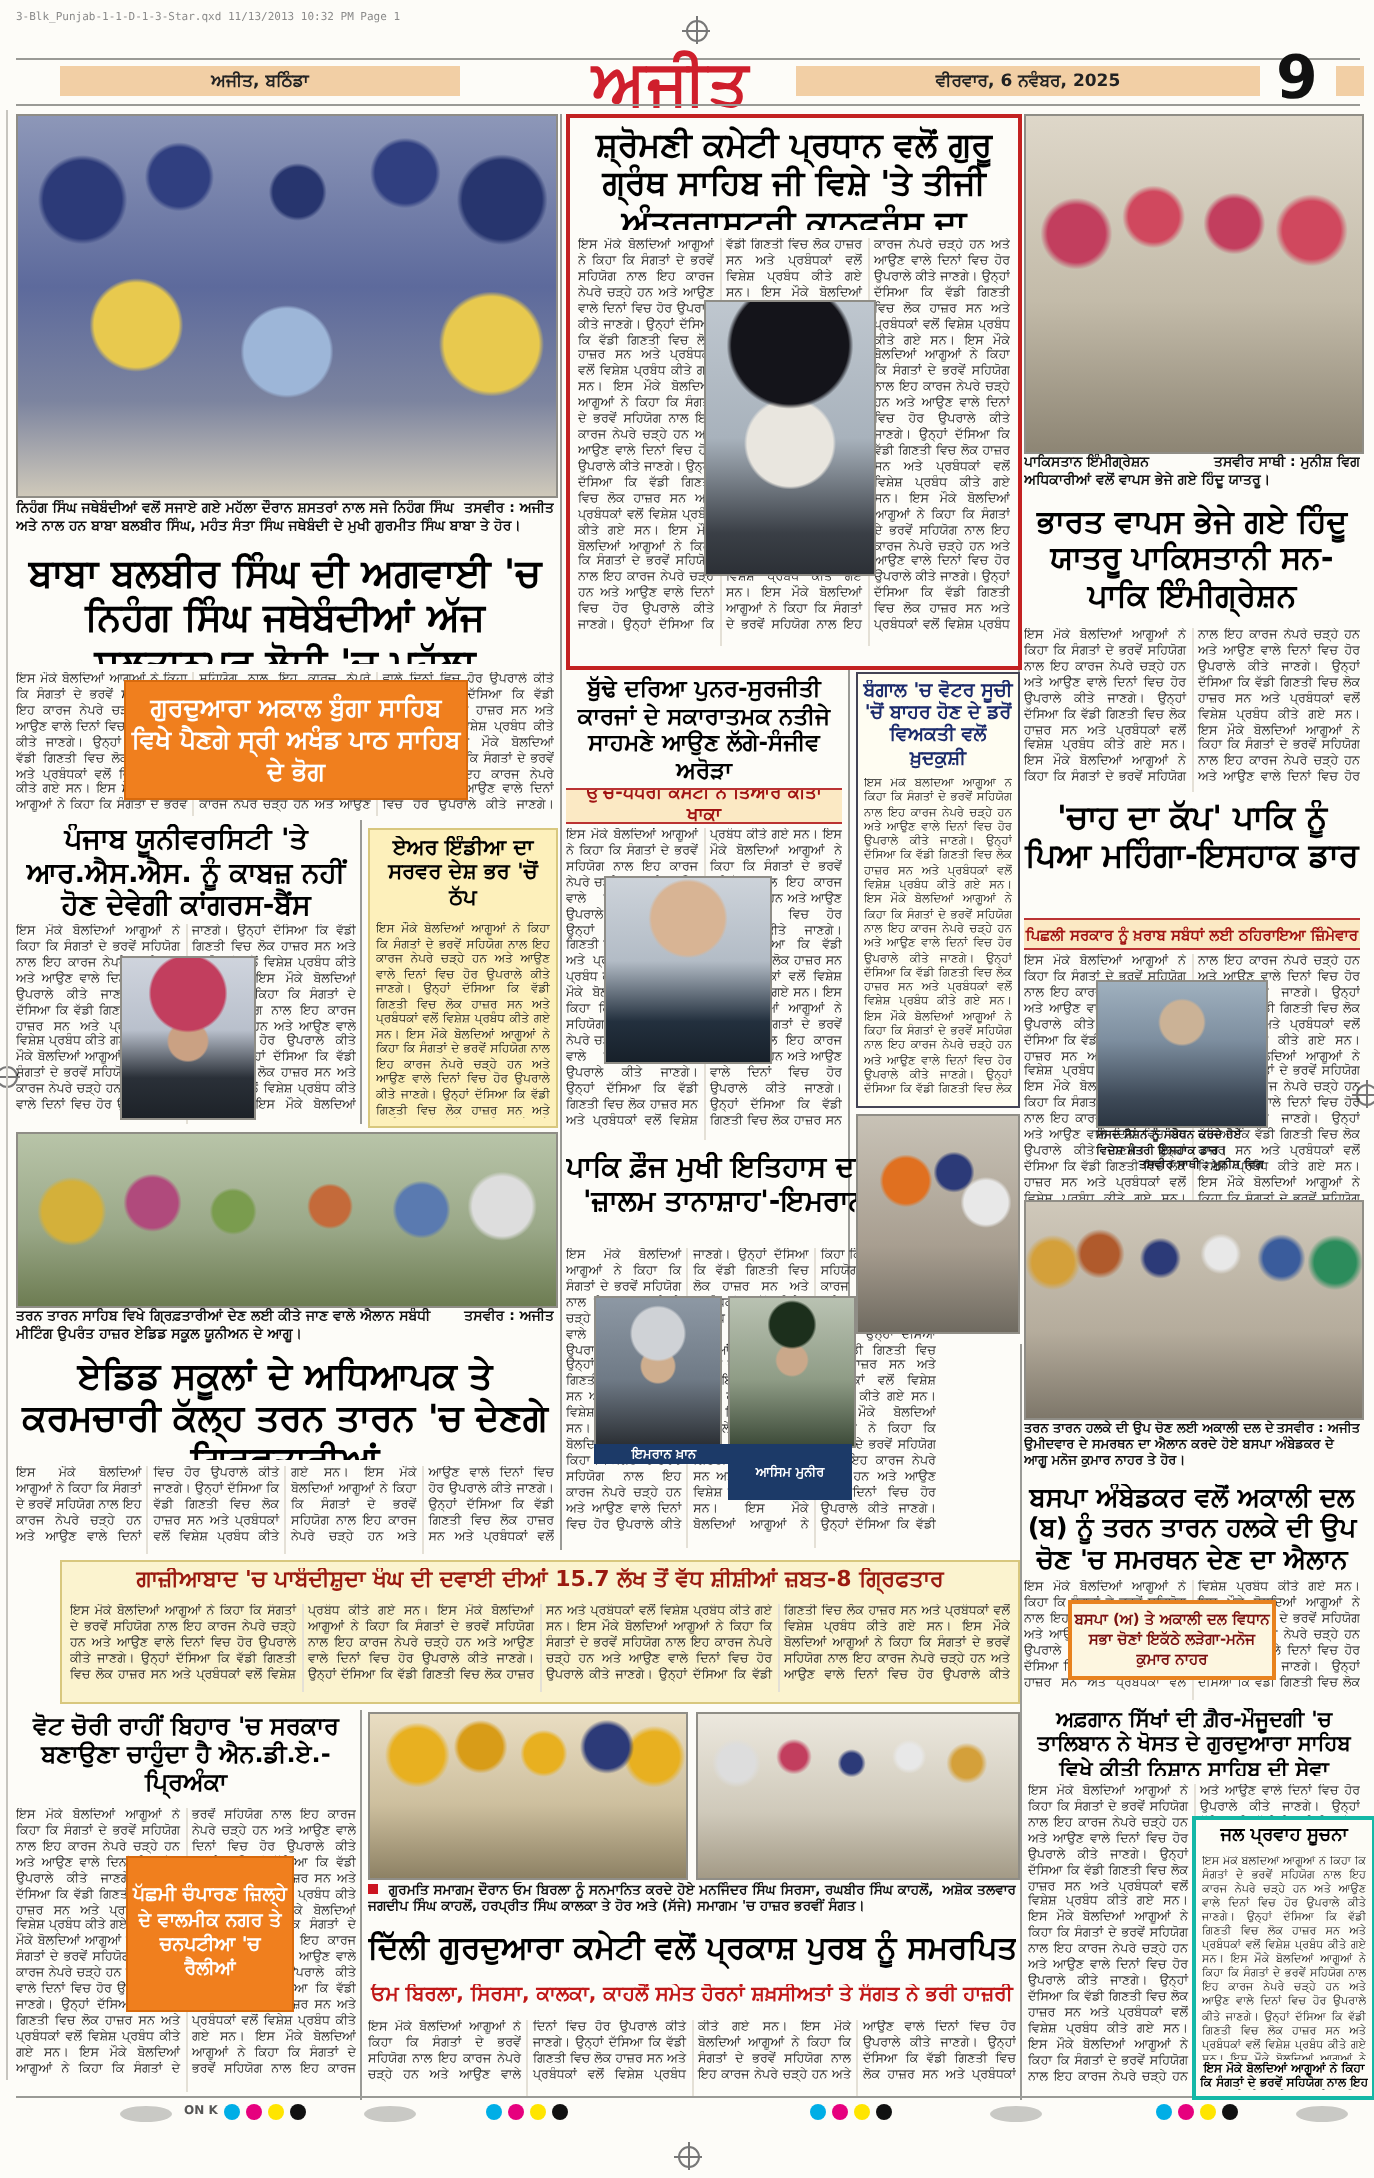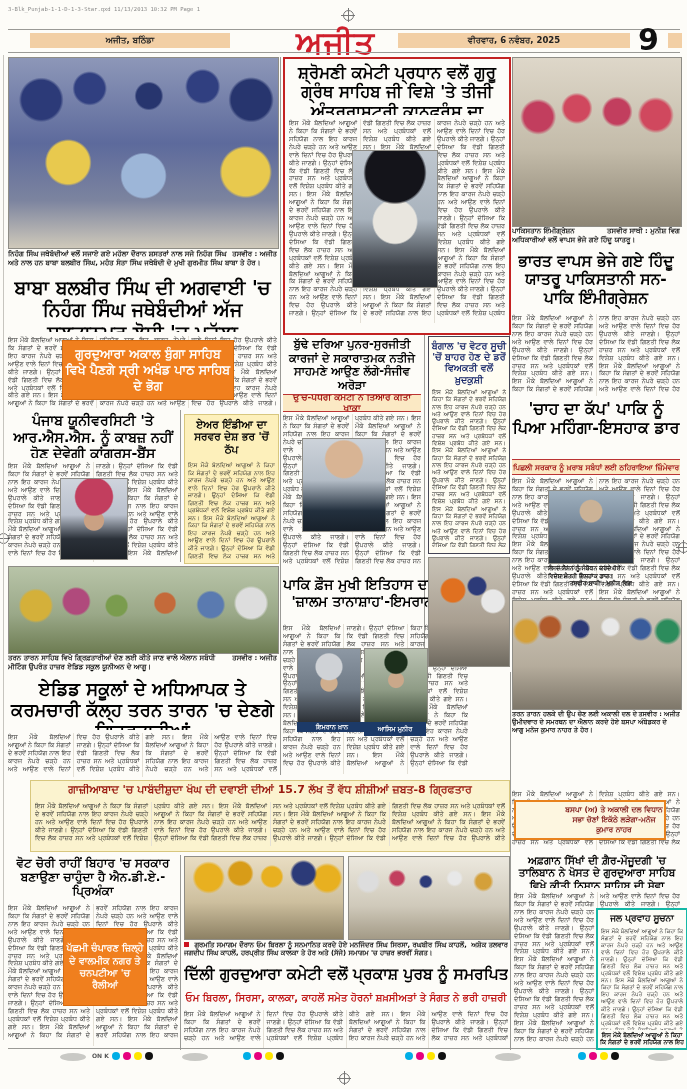--- a/index.html
+++ b/index.html
@@ -152,21 +152,21 @@
   <div class="abs body-text" style="left:283px;top:624px;width:185px;height:150px;column-count:3;">ਇਸ ਮੌਕੇ ਬੋਲਦਿਆਂ ਆਗੂਆਂ ਨੇ ਕਿਹਾ ਕਿ ਸੰਗਤਾਂ ਦੇ ਭਰਵੇਂ ਸਹਿਯੋਗ ਨਾਲ ਇਹ ਕਾਰਜ ਨੇਪਰੇ ਚੜ੍ਹੇ ਹਨ ਅਤੇ ਆਉਣ ਵਾਲੇ ਦਿਨਾਂ ਵਿਚ ਹੋਰ ਉਪਰਾਲੇ ਕੀਤੇ ਜਾਣਗੇ। ਉਨ੍ਹਾਂ ਦੱਸਿਆ ਕਿ ਵੱਡੀ ਗਿਣਤੀ ਵਿਚ ਲੋਕ ਹਾਜ਼ਰ ਸਨ ਅਤੇ ਪ੍ਰਬੰਧਕਾਂ ਵਲੋਂ ਵਿਸ਼ੇਸ਼ ਪ੍ਰਬੰਧ ਕੀਤੇ ਗਏ ਸਨ। ਇਸ ਮੌਕੇ ਬੋਲਦਿਆਂ ਆਗੂਆਂ ਨੇ ਕਿਹਾ ਕਿ ਸੰਗਤਾਂ ਦੇ ਭਰਵੇਂ ਸਹਿਯੋਗ ਨਾਲ ਇਹ ਕਾਰਜ ਨੇਪਰੇ ਚੜ੍ਹੇ ਹਨ ਅਤੇ ਆਉਣ ਵਾਲੇ ਦਿਨਾਂ ਵਿਚ ਹੋਰ ਉਪਰਾਲੇ ਕੀਤੇ ਜਾਣਗੇ। ਉਨ੍ਹਾਂ ਦੱਸਿਆ ਕਿ ਵੱਡੀ ਗਿਣਤੀ ਵਿਚ ਲੋਕ ਹਾਜ਼ਰ ਸਨ ਅਤੇ ਪ੍ਰਬੰਧਕਾਂ ਵਲੋਂ ਵਿਸ਼ੇਸ਼ ਪ੍ਰਬੰਧ ਕੀਤੇ ਗਏ ਸਨ। ਇਸ ਮੌਕੇ ਬੋਲਦਿਆਂ ਆਗੂਆਂ ਨੇ ਕਿਹਾ ਕਿ ਸੰਗਤਾਂ ਦੇ ਭਰਵੇਂ ਸਹਿਯੋਗ ਨਾਲ ਇਹ ਕਾਰਜ ਨੇਪਰੇ ਚੜ੍ਹੇ ਹਨ ਅਤੇ ਆਉਣ ਵਾਲੇ ਦਿਨਾਂ ਵਿਚ ਹੋਰ ਉਪਰਾਲੇ ਕੀਤੇ ਜਾਣਗੇ। ਉਨ੍ਹਾਂ ਦੱਸਿਆ ਕਿ ਵੱਡੀ ਗਿਣਤੀ ਵਿਚ ਲੋਕ ਹਾਜ਼ਰ ਸਨ ਅਤੇ ਪ੍ਰਬੰਧਕਾਂ ਵਲੋਂ ਵਿਸ਼ੇਸ਼ ਪ੍ਰਬੰਧ ਕੀਤੇ ਗਏ ਸਨ। ਇਸ ਮੌਕੇ ਬੋਲਦਿਆਂ ਆਗੂਆਂ ਨੇ ਕਿਹਾ ਕਿ ਸੰਗਤਾਂ ਦੇ ਭਰਵੇਂ ਸਹਿਯੋਗ ਨਾਲ ਇਹ ਕਾਰਜ ਨੇਪਰੇ ਚੜ੍ਹੇ ਹਨ ਅਤੇ ਆਉਣ ਵਾਲੇ ਦਿਨਾਂ ਵਿਚ ਹੋਰ ਉਪਰਾਲੇ ਕੀਤੇ ਜਾਣਗੇ। ਉਨ੍ਹਾਂ ਦੱਸਿਆ ਕਿ ਵੱਡੀ ਗਿਣਤੀ ਵਿਚ ਲੋਕ ਹਾਜ਼ਰ ਸਨ ਅਤੇ ਪ੍ਰਬੰਧਕਾਂ ਵਲੋਂ ਵਿਸ਼ੇਸ਼ ਪ੍ਰਬੰਧ ਕੀਤੇ ਗਏ ਸਨ। ਇਸ ਮੌਕੇ ਬੋਲਦਿਆਂ ਆਗੂਆਂ ਨੇ ਕਿਹਾ ਕਿ ਸੰਗਤਾਂ ਦੇ ਭਰਵੇਂ ਸਹਿਯੋਗ ਨਾਲ ਇਹ ਕਾਰਜ ਨੇਪਰੇ ਚੜ੍ਹੇ ਹਨ ਅਤੇ ਆਉਣ ਵਾਲੇ ਦਿਨਾਂ ਵਿਚ ਹੋਰ ਉਪਰਾਲੇ ਕੀਤੇ ਜਾਣਗੇ। ਉਨ੍ਹਾਂ ਦੱਸਿਆ ਕਿ ਵੱਡੀ ਗਿਣਤੀ ਵਿਚ ਲੋਕ ਹਾਜ਼ਰ ਸਨ ਅਤੇ ਪ੍ਰਬੰਧਕਾਂ ਵਲੋਂ ਵਿਸ਼ੇਸ਼ ਪ੍ਰਬੰਧ ਕੀਤੇ ਗਏ ਸਨ। ਇਸ ਮੌਕੇ ਬੋਲਦਿਆਂ ਆਗੂਆਂ ਨੇ ਕਿਹਾ ਕਿ ਸੰਗਤਾਂ ਦੇ ਭਰਵੇਂ ਸਹਿਯੋਗ ਨਾਲ ਇਹ ਕਾਰਜ ਨੇਪਰੇ ਚੜ੍ਹੇ ਹਨ ਅਤੇ ਆਉਣ ਵਾਲੇ ਦਿਨਾਂ ਵਿਚ ਹੋਰ ਉਪਰਾਲੇ ਕੀਤੇ ਜਾਣਗੇ। ਉਨ੍ਹਾਂ ਦੱਸਿਆ ਕਿ ਵੱਡੀ ਗਿਣਤੀ ਵਿਚ ਲੋਕ ਹਾਜ਼ਰ ਸਨ ਅਤੇ ਪ੍ਰਬੰਧਕਾਂ ਵਲੋਂ ਵਿਸ਼ੇਸ਼ ਪ੍ਰਬੰਧ ਕੀਤੇ ਗਏ ਸਨ। ਇਸ ਮੌਕੇ ਬੋਲਦਿਆਂ ਆਗੂਆਂ ਨੇ ਕਿਹਾ ਕਿ ਸੰਗਤਾਂ ਦੇ ਭਰਵੇਂ ਸਹਿਯੋਗ ਨਾਲ ਇਹ ਕਾਰਜ ਨੇਪਰੇ ਚੜ੍ਹੇ ਹਨ ਅਤੇ ਆਉਣ ਵਾਲੇ ਦਿਨਾਂ ਵਿਚ ਹੋਰ ਉਪਰਾਲੇ ਕੀਤੇ ਜਾਣਗੇ। ਉਨ੍ਹਾਂ ਦੱਸਿਆ ਕਿ ਵੱਡੀ ਗਿਣਤੀ ਵਿਚ ਲੋਕ ਹਾਜ਼ਰ ਸਨ ਅਤੇ ਪ੍ਰਬੰਧਕਾਂ ਵਲੋਂ ਵਿਸ਼ੇਸ਼ ਪ੍ਰਬੰਧ ਕੀਤੇ ਗਏ ਸਨ। ਇਸ ਮੌਕੇ ਬੋਲਦਿਆਂ ਆਗੂਆਂ ਨੇ ਕਿਹਾ ਕਿ ਸੰਗਤਾਂ ਦੇ ਭਰਵੇਂ ਸਹਿਯੋਗ ਨਾਲ ਇਹ ਕਾਰਜ ਨੇਪਰੇ ਚੜ੍ਹੇ ਹਨ ਅਤੇ ਆਉਣ ਵਾਲੇ ਦਿਨਾਂ ਵਿਚ ਹੋਰ ਉਪਰਾਲੇ ਕੀਤੇ ਜਾਣਗੇ। ਉਨ੍ਹਾਂ ਦੱਸਿਆ ਕਿ ਵੱਡੀ ਗਿਣਤੀ ਵਿਚ ਲੋਕ ਹਾਜ਼ਰ ਸਨ ਅਤੇ ਪ੍ਰਬੰਧਕਾਂ ਵਲੋਂ ਵਿਸ਼ੇਸ਼ ਪ੍ਰਬੰਧ ਕੀਤੇ ਗਏ ਸਨ। </div>
   <div class="photo" style="left:297px;top:648px;width:62px;height:74px;background:
       radial-gradient(circle at 50% 24%,#cfd2d6 0 20%,transparent 22%),
       radial-gradient(circle at 50% 46%,#cfae8e 0 16%,transparent 18%),
       linear-gradient(180deg,#8d98a4 0%,#6f7a86 55%,#2a2e33 100%);"></div>
   <div class="abs label-bar" style="left:297px;top:722px;width:70px;height:10px;">ਇਮਰਾਨ ਖ਼ਾਨ</div>
   <div class="photo" style="left:364px;top:648px;width:62px;height:74px;background:
       radial-gradient(circle at 50% 18%,#1c2f1c 0 16%,transparent 18%),
       radial-gradient(circle at 50% 42%,#caa88a 0 14%,transparent 16%),
       linear-gradient(180deg,#b9c2b2 0%,#8f9c86 55%,#3c4a38 100%);"></div>
-  <div class="abs label-bar" style="left:364px;top:722px;width:62px;height:14px;">ਆਸਿਮ ਮੁਨੀਰ</div>
+  <div class="abs label-bar" style="left:364px;top:722px;width:62px;height:28px;">ਆਸਿਮ ਮੁਨੀਰ</div>
 
   <div class="abs" style="left:428px;top:336px;width:80px;height:216px;border:1px solid #445;background:#fffdf2;">
     <div class="headline navy-head" style="font-size:9.5px;margin:3px 2px;height:46px;">ਬੰਗਾਲ 'ਚ ਵੋਟਰ ਸੂਚੀ 'ਚੋਂ ਬਾਹਰ ਹੋਣ ਦੇ ਡਰੋਂ ਵਿਅਕਤੀ ਵਲੋਂ ਖ਼ੁਦਕੁਸ਼ੀ</div>
     <div class="body-text" style="font-size:5.8px;margin:0 3px;height:158px;">ਇਸ ਮੌਕੇ ਬੋਲਦਿਆਂ ਆਗੂਆਂ ਨੇ ਕਿਹਾ ਕਿ ਸੰਗਤਾਂ ਦੇ ਭਰਵੇਂ ਸਹਿਯੋਗ ਨਾਲ ਇਹ ਕਾਰਜ ਨੇਪਰੇ ਚੜ੍ਹੇ ਹਨ ਅਤੇ ਆਉਣ ਵਾਲੇ ਦਿਨਾਂ ਵਿਚ ਹੋਰ ਉਪਰਾਲੇ ਕੀਤੇ ਜਾਣਗੇ। ਉਨ੍ਹਾਂ ਦੱਸਿਆ ਕਿ ਵੱਡੀ ਗਿਣਤੀ ਵਿਚ ਲੋਕ ਹਾਜ਼ਰ ਸਨ ਅਤੇ ਪ੍ਰਬੰਧਕਾਂ ਵਲੋਂ ਵਿਸ਼ੇਸ਼ ਪ੍ਰਬੰਧ ਕੀਤੇ ਗਏ ਸਨ। ਇਸ ਮੌਕੇ ਬੋਲਦਿਆਂ ਆਗੂਆਂ ਨੇ ਕਿਹਾ ਕਿ ਸੰਗਤਾਂ ਦੇ ਭਰਵੇਂ ਸਹਿਯੋਗ ਨਾਲ ਇਹ ਕਾਰਜ ਨੇਪਰੇ ਚੜ੍ਹੇ ਹਨ ਅਤੇ ਆਉਣ ਵਾਲੇ ਦਿਨਾਂ ਵਿਚ ਹੋਰ ਉਪਰਾਲੇ ਕੀਤੇ ਜਾਣਗੇ। ਉਨ੍ਹਾਂ ਦੱਸਿਆ ਕਿ ਵੱਡੀ ਗਿਣਤੀ ਵਿਚ ਲੋਕ ਹਾਜ਼ਰ ਸਨ ਅਤੇ ਪ੍ਰਬੰਧਕਾਂ ਵਲੋਂ ਵਿਸ਼ੇਸ਼ ਪ੍ਰਬੰਧ ਕੀਤੇ ਗਏ ਸਨ। ਇਸ ਮੌਕੇ ਬੋਲਦਿਆਂ ਆਗੂਆਂ ਨੇ ਕਿਹਾ ਕਿ ਸੰਗਤਾਂ ਦੇ ਭਰਵੇਂ ਸਹਿਯੋਗ ਨਾਲ ਇਹ ਕਾਰਜ ਨੇਪਰੇ ਚੜ੍ਹੇ ਹਨ ਅਤੇ ਆਉਣ ਵਾਲੇ ਦਿਨਾਂ ਵਿਚ ਹੋਰ ਉਪਰਾਲੇ ਕੀਤੇ ਜਾਣਗੇ। ਉਨ੍ਹਾਂ ਦੱਸਿਆ ਕਿ ਵੱਡੀ ਗਿਣਤੀ ਵਿਚ ਲੋਕ ਹਾਜ਼ਰ ਸਨ ਅਤੇ ਪ੍ਰਬੰਧਕਾਂ ਵਲੋਂ ਵਿਸ਼ੇਸ਼ ਪ੍ਰਬੰਧ ਕੀਤੇ ਗਏ ਸਨ। ਇਸ ਮੌਕੇ ਬੋਲਦਿਆਂ ਆਗੂਆਂ ਨੇ ਕਿਹਾ ਕਿ ਸੰਗਤਾਂ ਦੇ ਭਰਵੇਂ ਸਹਿਯੋਗ ਨਾਲ ਇਹ ਕਾਰਜ ਨੇਪਰੇ ਚੜ੍ਹੇ ਹਨ ਅਤੇ ਆਉਣ ਵਾਲੇ ਦਿਨਾਂ ਵਿਚ ਹੋਰ ਉਪਰਾਲੇ ਕੀਤੇ ਜਾਣਗੇ। ਉਨ੍ਹਾਂ ਦੱਸਿਆ ਕਿ ਵੱਡੀ ਗਿਣਤੀ ਵਿਚ ਲੋਕ ਹਾਜ਼ਰ ਸਨ ਅਤੇ ਪ੍ਰਬੰਧਕਾਂ ਵਲੋਂ ਵਿਸ਼ੇਸ਼ ਪ੍ਰਬੰਧ ਕੀਤੇ ਗਏ ਸਨ। ਇਸ ਮੌਕੇ ਬੋਲਦਿਆਂ ਆਗੂਆਂ ਨੇ ਕਿਹਾ ਕਿ ਸੰਗਤਾਂ ਦੇ ਭਰਵੇਂ ਸਹਿਯੋਗ ਨਾਲ ਇਹ ਕਾਰਜ ਨੇਪਰੇ ਚੜ੍ਹੇ ਹਨ ਅਤੇ ਆਉਣ ਵਾਲੇ ਦਿਨਾਂ ਵਿਚ ਹੋਰ ਉਪਰਾਲੇ ਕੀਤੇ ਜਾਣਗੇ। ਉਨ੍ਹਾਂ ਦੱਸਿਆ ਕਿ ਵੱਡੀ ਗਿਣਤੀ ਵਿਚ ਲੋਕ ਹਾਜ਼ਰ ਸਨ ਅਤੇ ਪ੍ਰਬੰਧਕਾਂ ਵਲੋਂ ਵਿਸ਼ੇਸ਼ ਪ੍ਰਬੰਧ ਕੀਤੇ ਗਏ ਸਨ। </div>
   </div>
   <div class="photo" style="left:428px;top:557px;width:80px;height:108px;background:
       radial-gradient(circle at 30% 30%,#e07020 0 12%,transparent 14%),
       radial-gradient(circle at 60% 26%,#2c3a78 0 9%,transparent 11%),
       radial-gradient(circle at 80% 40%,#e8e8e8 0 12%,transparent 14%),
       linear-gradient(180deg,#c8c2b6 0%,#a89e90 60%,#6f6a60 100%);"></div>
@@ -200,23 +200,24 @@
       radial-gradient(circle at 22% 24%,#b05a2c 0 6%,transparent 8%),
       radial-gradient(circle at 40% 26%,#2c3a78 0 6%,transparent 8%),
       radial-gradient(circle at 58% 24%,#e8e8e8 0 6%,transparent 8%),
       radial-gradient(circle at 76% 26%,#3a5c9c 0 6%,transparent 8%),
       radial-gradient(circle at 92% 28%,#2c8c5c 0 6%,transparent 8%),
       linear-gradient(180deg,#cfc8ba 0%,#b5ac9c 60%,#7e776a 100%);"></div>
   <div class="abs caption" style="left:512px;top:710px;width:168px;height:30px;font-size:6.5px;">
     <span class="credit">ਤਸਵੀਰ : ਅਜੀਤ</span>
     <span>ਤਰਨ ਤਾਰਨ ਹਲਕੇ ਦੀ ਉਪ ਚੋਣ ਲਈ ਅਕਾਲੀ ਦਲ ਦੇ ਉਮੀਦਵਾਰ ਦੇ ਸਮਰਥਨ ਦਾ ਐਲਾਨ ਕਰਦੇ ਹੋਏ ਬਸਪਾ ਅੰਬੇਡਕਰ ਦੇ ਆਗੂ ਮਨੋਜ ਕੁਮਾਰ ਨਾਹਰ ਤੇ ਹੋਰ।</span>
   </div>
+  <div class="abs headline" style="left:512px;top:742px;width:168px;height:44px;font-size:13px;">ਬਸਪਾ ਅੰਬੇਡਕਰ ਵਲੋਂ ਅਕਾਲੀ ਦਲ (ਬ) ਨੂੰ ਤਰਨ ਤਾਰਨ ਹਲਕੇ ਦੀ ਉਪ ਚੋਣ 'ਚ ਸਮਰਥਨ ਦੇਣ ਦਾ ਐਲਾਨ</div>
   <div class="abs body-text" style="left:512px;top:790px;width:168px;height:60px;column-count:2;">ਇਸ ਮੌਕੇ ਬੋਲਦਿਆਂ ਆਗੂਆਂ ਨੇ ਕਿਹਾ ਕਿ ਸੰਗਤਾਂ ਦੇ ਭਰਵੇਂ ਸਹਿਯੋਗ ਨਾਲ ਇਹ ਕਾਰਜ ਨੇਪਰੇ ਚੜ੍ਹੇ ਹਨ ਅਤੇ ਆਉਣ ਵਾਲੇ ਦਿਨਾਂ ਵਿਚ ਹੋਰ ਉਪਰਾਲੇ ਕੀਤੇ ਜਾਣਗੇ। ਉਨ੍ਹਾਂ ਦੱਸਿਆ ਕਿ ਵੱਡੀ ਗਿਣਤੀ ਵਿਚ ਲੋਕ ਹਾਜ਼ਰ ਸਨ ਅਤੇ ਪ੍ਰਬੰਧਕਾਂ ਵਲੋਂ ਵਿਸ਼ੇਸ਼ ਪ੍ਰਬੰਧ ਕੀਤੇ ਗਏ ਸਨ। ਇਸ ਮੌਕੇ ਬੋਲਦਿਆਂ ਆਗੂਆਂ ਨੇ ਕਿਹਾ ਕਿ ਸੰਗਤਾਂ ਦੇ ਭਰਵੇਂ ਸਹਿਯੋਗ ਨਾਲ ਇਹ ਕਾਰਜ ਨੇਪਰੇ ਚੜ੍ਹੇ ਹਨ ਅਤੇ ਆਉਣ ਵਾਲੇ ਦਿਨਾਂ ਵਿਚ ਹੋਰ ਉਪਰਾਲੇ ਕੀਤੇ ਜਾਣਗੇ। ਉਨ੍ਹਾਂ ਦੱਸਿਆ ਕਿ ਵੱਡੀ ਗਿਣਤੀ ਵਿਚ ਲੋਕ ਹਾਜ਼ਰ ਸਨ ਅਤੇ ਪ੍ਰਬੰਧਕਾਂ ਵਲੋਂ ਵਿਸ਼ੇਸ਼ ਪ੍ਰਬੰਧ ਕੀਤੇ ਗਏ ਸਨ। ਇਸ ਮੌਕੇ ਬੋਲਦਿਆਂ ਆਗੂਆਂ ਨੇ ਕਿਹਾ ਕਿ ਸੰਗਤਾਂ ਦੇ ਭਰਵੇਂ ਸਹਿਯੋਗ ਨਾਲ ਇਹ ਕਾਰਜ ਨੇਪਰੇ ਚੜ੍ਹੇ ਹਨ ਅਤੇ ਆਉਣ ਵਾਲੇ ਦਿਨਾਂ ਵਿਚ ਹੋਰ ਉਪਰਾਲੇ ਕੀਤੇ ਜਾਣਗੇ। ਉਨ੍ਹਾਂ ਦੱਸਿਆ ਕਿ ਵੱਡੀ ਗਿਣਤੀ ਵਿਚ ਲੋਕ ਹਾਜ਼ਰ ਸਨ ਅਤੇ ਪ੍ਰਬੰਧਕਾਂ ਵਲੋਂ ਵਿਸ਼ੇਸ਼ ਪ੍ਰਬੰਧ ਕੀਤੇ ਗਏ ਸਨ। ਇਸ ਮੌਕੇ ਬੋਲਦਿਆਂ ਆਗੂਆਂ ਨੇ ਕਿਹਾ ਕਿ ਸੰਗਤਾਂ ਦੇ ਭਰਵੇਂ ਸਹਿਯੋਗ ਨਾਲ ਇਹ ਕਾਰਜ ਨੇਪਰੇ ਚੜ੍ਹੇ ਹਨ ਅਤੇ ਆਉਣ ਵਾਲੇ ਦਿਨਾਂ ਵਿਚ ਹੋਰ ਉਪਰਾਲੇ ਕੀਤੇ ਜਾਣਗੇ। ਉਨ੍ਹਾਂ ਦੱਸਿਆ ਕਿ ਵੱਡੀ ਗਿਣਤੀ ਵਿਚ ਲੋਕ ਹਾਜ਼ਰ ਸਨ ਅਤੇ ਪ੍ਰਬੰਧਕਾਂ ਵਲੋਂ ਵਿਸ਼ੇਸ਼ ਪ੍ਰਬੰਧ ਕੀਤੇ ਗਏ ਸਨ। </div>
-  <div class="abs" style="left:514px;top:800px;width:100px;height:36px;border:2px solid #e8821e;background:#fdf6e0;
-       font-size:7.5px;font-weight:bold;color:#7a1010;text-align:center;display:flex;align-items:center;justify-content:center;line-height:1.3;overflow:hidden;padding-left:48px;">ਬਸਪਾ (ਅ) ਤੇ ਅਕਾਲੀ ਦਲ ਵਿਧਾਨ ਸਭਾ ਚੋਣਾਂ ਇਕੱਠੇ ਲੜੇਗਾ-ਮਨੋਜ ਕੁਮਾਰ ਨਾਹਰ</div>
+  <div class="abs" style="left:534px;top:800px;width:100px;height:36px;border:2px solid #e8821e;background:#fdf6e0;
+       font-size:7.5px;font-weight:bold;color:#7a1010;text-align:center;display:flex;align-items:center;justify-content:center;line-height:1.3;overflow:hidden;">ਬਸਪਾ (ਅ) ਤੇ ਅਕਾਲੀ ਦਲ ਵਿਧਾਨ ਸਭਾ ਚੋਣਾਂ ਇਕੱਠੇ ਲੜੇਗਾ-ਮਨੋਜ ਕੁਮਾਰ ਨਾਹਰ</div>
 
   <div class="abs headline" style="left:514px;top:854px;width:166px;height:34px;font-size:10.5px;">ਅਫ਼ਗਾਨ ਸਿੱਖਾਂ ਦੀ ਗ਼ੈਰ-ਮੌਜੂਦਗੀ 'ਚ ਤਾਲਿਬਾਨ ਨੇ ਖੋਸਤ ਦੇ ਗੁਰਦੁਆਰਾ ਸਾਹਿਬ ਵਿਖੇ ਕੀਤੀ ਨਿਸ਼ਾਨ ਸਾਹਿਬ ਦੀ ਸੇਵਾ</div>
   <div class="abs body-text" style="left:514px;top:892px;width:166px;height:152px;column-count:2;">ਇਸ ਮੌਕੇ ਬੋਲਦਿਆਂ ਆਗੂਆਂ ਨੇ ਕਿਹਾ ਕਿ ਸੰਗਤਾਂ ਦੇ ਭਰਵੇਂ ਸਹਿਯੋਗ ਨਾਲ ਇਹ ਕਾਰਜ ਨੇਪਰੇ ਚੜ੍ਹੇ ਹਨ ਅਤੇ ਆਉਣ ਵਾਲੇ ਦਿਨਾਂ ਵਿਚ ਹੋਰ ਉਪਰਾਲੇ ਕੀਤੇ ਜਾਣਗੇ। ਉਨ੍ਹਾਂ ਦੱਸਿਆ ਕਿ ਵੱਡੀ ਗਿਣਤੀ ਵਿਚ ਲੋਕ ਹਾਜ਼ਰ ਸਨ ਅਤੇ ਪ੍ਰਬੰਧਕਾਂ ਵਲੋਂ ਵਿਸ਼ੇਸ਼ ਪ੍ਰਬੰਧ ਕੀਤੇ ਗਏ ਸਨ। ਇਸ ਮੌਕੇ ਬੋਲਦਿਆਂ ਆਗੂਆਂ ਨੇ ਕਿਹਾ ਕਿ ਸੰਗਤਾਂ ਦੇ ਭਰਵੇਂ ਸਹਿਯੋਗ ਨਾਲ ਇਹ ਕਾਰਜ ਨੇਪਰੇ ਚੜ੍ਹੇ ਹਨ ਅਤੇ ਆਉਣ ਵਾਲੇ ਦਿਨਾਂ ਵਿਚ ਹੋਰ ਉਪਰਾਲੇ ਕੀਤੇ ਜਾਣਗੇ। ਉਨ੍ਹਾਂ ਦੱਸਿਆ ਕਿ ਵੱਡੀ ਗਿਣਤੀ ਵਿਚ ਲੋਕ ਹਾਜ਼ਰ ਸਨ ਅਤੇ ਪ੍ਰਬੰਧਕਾਂ ਵਲੋਂ ਵਿਸ਼ੇਸ਼ ਪ੍ਰਬੰਧ ਕੀਤੇ ਗਏ ਸਨ। ਇਸ ਮੌਕੇ ਬੋਲਦਿਆਂ ਆਗੂਆਂ ਨੇ ਕਿਹਾ ਕਿ ਸੰਗਤਾਂ ਦੇ ਭਰਵੇਂ ਸਹਿਯੋਗ ਨਾਲ ਇਹ ਕਾਰਜ ਨੇਪਰੇ ਚੜ੍ਹੇ ਹਨ ਅਤੇ ਆਉਣ ਵਾਲੇ ਦਿਨਾਂ ਵਿਚ ਹੋਰ ਉਪਰਾਲੇ ਕੀਤੇ ਜਾਣਗੇ। ਉਨ੍ਹਾਂ ਦੱਸਿਆ ਕਿ ਵੱਡੀ ਗਿਣਤੀ ਵਿਚ ਲੋਕ ਹਾਜ਼ਰ ਸਨ ਅਤੇ ਪ੍ਰਬੰਧਕਾਂ ਵਲੋਂ ਵਿਸ਼ੇਸ਼ ਪ੍ਰਬੰਧ ਕੀਤੇ ਗਏ ਸਨ। ਇਸ ਮੌਕੇ ਬੋਲਦਿਆਂ ਆਗੂਆਂ ਨੇ ਕਿਹਾ ਕਿ ਸੰਗਤਾਂ ਦੇ ਭਰਵੇਂ ਸਹਿਯੋਗ ਨਾਲ ਇਹ ਕਾਰਜ ਨੇਪਰੇ ਚੜ੍ਹੇ ਹਨ ਅਤੇ ਆਉਣ ਵਾਲੇ ਦਿਨਾਂ ਵਿਚ ਹੋਰ ਉਪਰਾਲੇ ਕੀਤੇ ਜਾਣਗੇ। ਉਨ੍ਹਾਂ ਦੱਸਿਆ ਕਿ ਵੱਡੀ ਗਿਣਤੀ ਵਿਚ ਲੋਕ ਹਾਜ਼ਰ ਸਨ ਅਤੇ ਪ੍ਰਬੰਧਕਾਂ ਵਲੋਂ ਵਿਸ਼ੇਸ਼ ਪ੍ਰਬੰਧ ਕੀਤੇ ਗਏ ਸਨ। ਇਸ ਮੌਕੇ ਬੋਲਦਿਆਂ ਆਗੂਆਂ ਨੇ ਕਿਹਾ ਕਿ ਸੰਗਤਾਂ ਦੇ ਭਰਵੇਂ ਸਹਿਯੋਗ ਨਾਲ ਇਹ ਕਾਰਜ ਨੇਪਰੇ ਚੜ੍ਹੇ ਹਨ ਅਤੇ ਆਉਣ ਵਾਲੇ ਦਿਨਾਂ ਵਿਚ ਹੋਰ ਉਪਰਾਲੇ ਕੀਤੇ ਜਾਣਗੇ। ਉਨ੍ਹਾਂ ਦੱਸਿਆ ਕਿ ਵੱਡੀ ਗਿਣਤੀ ਵਿਚ ਲੋਕ ਹਾਜ਼ਰ ਸਨ ਅਤੇ ਪ੍ਰਬੰਧਕਾਂ ਵਲੋਂ ਵਿਸ਼ੇਸ਼ ਪ੍ਰਬੰਧ ਕੀਤੇ ਗਏ ਸਨ। ਇਸ ਮੌਕੇ ਬੋਲਦਿਆਂ ਆਗੂਆਂ ਨੇ ਕਿਹਾ ਕਿ ਸੰਗਤਾਂ ਦੇ ਭਰਵੇਂ ਸਹਿਯੋਗ ਨਾਲ ਇਹ ਕਾਰਜ ਨੇਪਰੇ ਚੜ੍ਹੇ ਹਨ ਅਤੇ ਆਉਣ ਵਾਲੇ ਦਿਨਾਂ ਵਿਚ ਹੋਰ ਉਪਰਾਲੇ ਕੀਤੇ ਜਾਣਗੇ। ਉਨ੍ਹਾਂ ਦੱਸਿਆ ਕਿ ਵੱਡੀ ਗਿਣਤੀ ਵਿਚ ਲੋਕ ਹਾਜ਼ਰ ਸਨ ਅਤੇ ਪ੍ਰਬੰਧਕਾਂ ਵਲੋਂ ਵਿਸ਼ੇਸ਼ ਪ੍ਰਬੰਧ ਕੀਤੇ ਗਏ ਸਨ। ਇਸ ਮੌਕੇ ਬੋਲਦਿਆਂ ਆਗੂਆਂ ਨੇ ਕਿਹਾ ਕਿ ਸੰਗਤਾਂ ਦੇ ਭਰਵੇਂ ਸਹਿਯੋਗ ਨਾਲ ਇਹ ਕਾਰਜ ਨੇਪਰੇ ਚੜ੍ਹੇ ਹਨ ਅਤੇ ਆਉਣ ਵਾਲੇ ਦਿਨਾਂ ਵਿਚ ਹੋਰ ਉਪਰਾਲੇ ਕੀਤੇ ਜਾਣਗੇ। ਉਨ੍ਹਾਂ ਦੱਸਿਆ ਕਿ ਵੱਡੀ ਗਿਣਤੀ ਵਿਚ ਲੋਕ ਹਾਜ਼ਰ ਸਨ ਅਤੇ ਪ੍ਰਬੰਧਕਾਂ ਵਲੋਂ ਵਿਸ਼ੇਸ਼ ਪ੍ਰਬੰਧ ਕੀਤੇ ਗਏ ਸਨ। </div>
   <div class="abs" style="left:596px;top:908px;width:88px;height:138px;border:2px solid #14b8a6;background:#fdfcf6;">
     <div class="headline" style="font-size:9px;margin:3px 2px;height:12px;">ਜਲ ਪ੍ਰਵਾਹ ਸੂਚਨਾ</div>
     <div class="body-text" style="font-size:5.6px;margin:0 3px;height:102px;">ਇਸ ਮੌਕੇ ਬੋਲਦਿਆਂ ਆਗੂਆਂ ਨੇ ਕਿਹਾ ਕਿ ਸੰਗਤਾਂ ਦੇ ਭਰਵੇਂ ਸਹਿਯੋਗ ਨਾਲ ਇਹ ਕਾਰਜ ਨੇਪਰੇ ਚੜ੍ਹੇ ਹਨ ਅਤੇ ਆਉਣ ਵਾਲੇ ਦਿਨਾਂ ਵਿਚ ਹੋਰ ਉਪਰਾਲੇ ਕੀਤੇ ਜਾਣਗੇ। ਉਨ੍ਹਾਂ ਦੱਸਿਆ ਕਿ ਵੱਡੀ ਗਿਣਤੀ ਵਿਚ ਲੋਕ ਹਾਜ਼ਰ ਸਨ ਅਤੇ ਪ੍ਰਬੰਧਕਾਂ ਵਲੋਂ ਵਿਸ਼ੇਸ਼ ਪ੍ਰਬੰਧ ਕੀਤੇ ਗਏ ਸਨ। ਇਸ ਮੌਕੇ ਬੋਲਦਿਆਂ ਆਗੂਆਂ ਨੇ ਕਿਹਾ ਕਿ ਸੰਗਤਾਂ ਦੇ ਭਰਵੇਂ ਸਹਿਯੋਗ ਨਾਲ ਇਹ ਕਾਰਜ ਨੇਪਰੇ ਚੜ੍ਹੇ ਹਨ ਅਤੇ ਆਉਣ ਵਾਲੇ ਦਿਨਾਂ ਵਿਚ ਹੋਰ ਉਪਰਾਲੇ ਕੀਤੇ ਜਾਣਗੇ। ਉਨ੍ਹਾਂ ਦੱਸਿਆ ਕਿ ਵੱਡੀ ਗਿਣਤੀ ਵਿਚ ਲੋਕ ਹਾਜ਼ਰ ਸਨ ਅਤੇ ਪ੍ਰਬੰਧਕਾਂ ਵਲੋਂ ਵਿਸ਼ੇਸ਼ ਪ੍ਰਬੰਧ ਕੀਤੇ ਗਏ ਸਨ। ਇਸ ਮੌਕੇ ਬੋਲਦਿਆਂ ਆਗੂਆਂ ਨੇ ਕਿਹਾ ਕਿ ਸੰਗਤਾਂ ਦੇ ਭਰਵੇਂ ਸਹਿਯੋਗ ਨਾਲ ਇਹ ਕਾਰਜ ਨੇਪਰੇ ਚੜ੍ਹੇ ਹਨ ਅਤੇ ਆਉਣ ਵਾਲੇ ਦਿਨਾਂ ਵਿਚ ਹੋਰ ਉਪਰਾਲੇ ਕੀਤੇ ਜਾਣਗੇ। ਉਨ੍ਹਾਂ ਦੱਸਿਆ ਕਿ ਵੱਡੀ ਗਿਣਤੀ ਵਿਚ ਲੋਕ ਹਾਜ਼ਰ ਸਨ ਅਤੇ ਪ੍ਰਬੰਧਕਾਂ ਵਲੋਂ ਵਿਸ਼ੇਸ਼ ਪ੍ਰਬੰਧ ਕੀਤੇ ਗਏ ਸਨ। ਇਸ ਮੌਕੇ ਬੋਲਦਿਆਂ ਆਗੂਆਂ ਨੇ ਕਿਹਾ ਕਿ ਸੰਗਤਾਂ ਦੇ ਭਰਵੇਂ ਸਹਿਯੋਗ ਨਾਲ ਇਹ ਕਾਰਜ ਨੇਪਰੇ ਚੜ੍ਹੇ ਹਨ ਅਤੇ ਆਉਣ ਵਾਲੇ ਦਿਨਾਂ ਵਿਚ ਹੋਰ ਉਪਰਾਲੇ ਕੀਤੇ ਜਾਣਗੇ। ਉਨ੍ਹਾਂ ਦੱਸਿਆ ਕਿ ਵੱਡੀ ਗਿਣਤੀ ਵਿਚ ਲੋਕ ਹਾਜ਼ਰ ਸਨ ਅਤੇ ਪ੍ਰਬੰਧਕਾਂ ਵਲੋਂ ਵਿਸ਼ੇਸ਼ ਪ੍ਰਬੰਧ ਕੀਤੇ ਗਏ ਸਨ। </div>
     <div class="headline" style="font-size:6px;margin:1px 2px;height:14px;">ਇਸ ਮੌਕੇ ਬੋਲਦਿਆਂ ਆਗੂਆਂ ਨੇ ਕਿਹਾ ਕਿ ਸੰਗਤਾਂ ਦੇ ਭਰਵੇਂ ਸਹਿਯੋਗ ਨਾਲ ਇਹ ਕਾਰਜ ਨੇਪਰੇ ਚੜ੍ਹੇ ਹਨ ਅਤੇ ਆਉਣ ਵਾਲੇ ਦਿਨਾਂ ਵਿਚ ਹੋਰ ਉਪਰਾਲੇ ਕੀਤੇ ਜਾਣਗੇ। ਉਨ੍ਹਾਂ ਦੱਸਿਆ ਕਿ ਵੱਡੀ ਗਿਣਤੀ ਵਿਚ ਲੋਕ ਹਾਜ਼ਰ ਸਨ ਅਤੇ ਪ੍ਰਬੰਧਕਾਂ ਵਲੋਂ ਵਿਸ਼ੇਸ਼ ਪ੍ਰਬੰਧ ਕੀਤੇ ਗਏ ਸਨ। </div>
   </div>
 
   <div class="photo" style="left:184px;top:856px;width:158px;height:82px;background:

